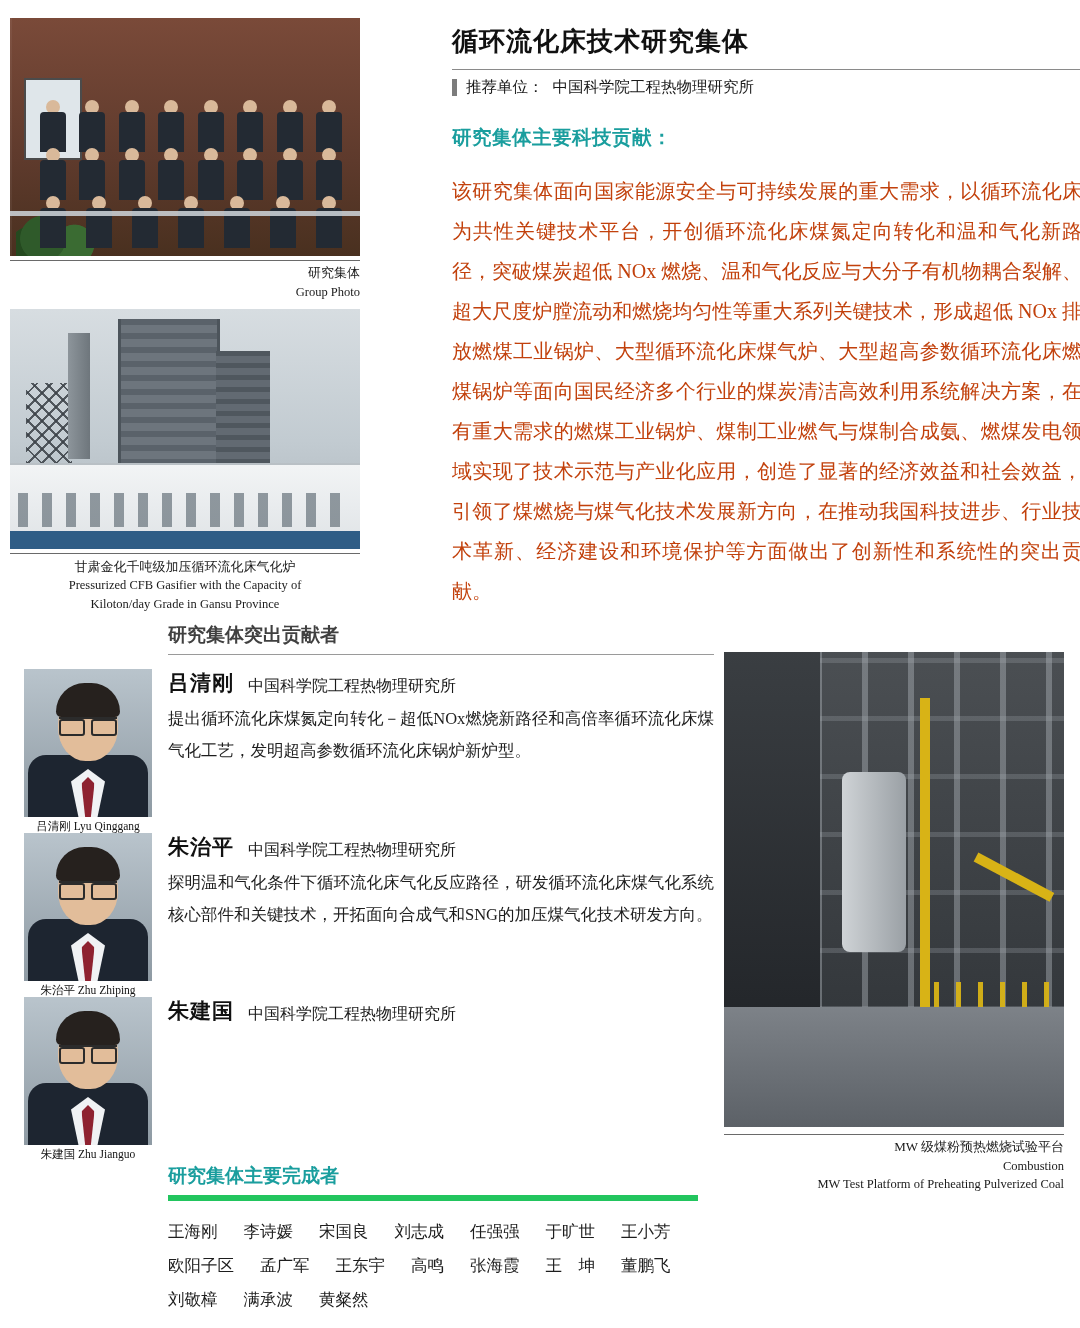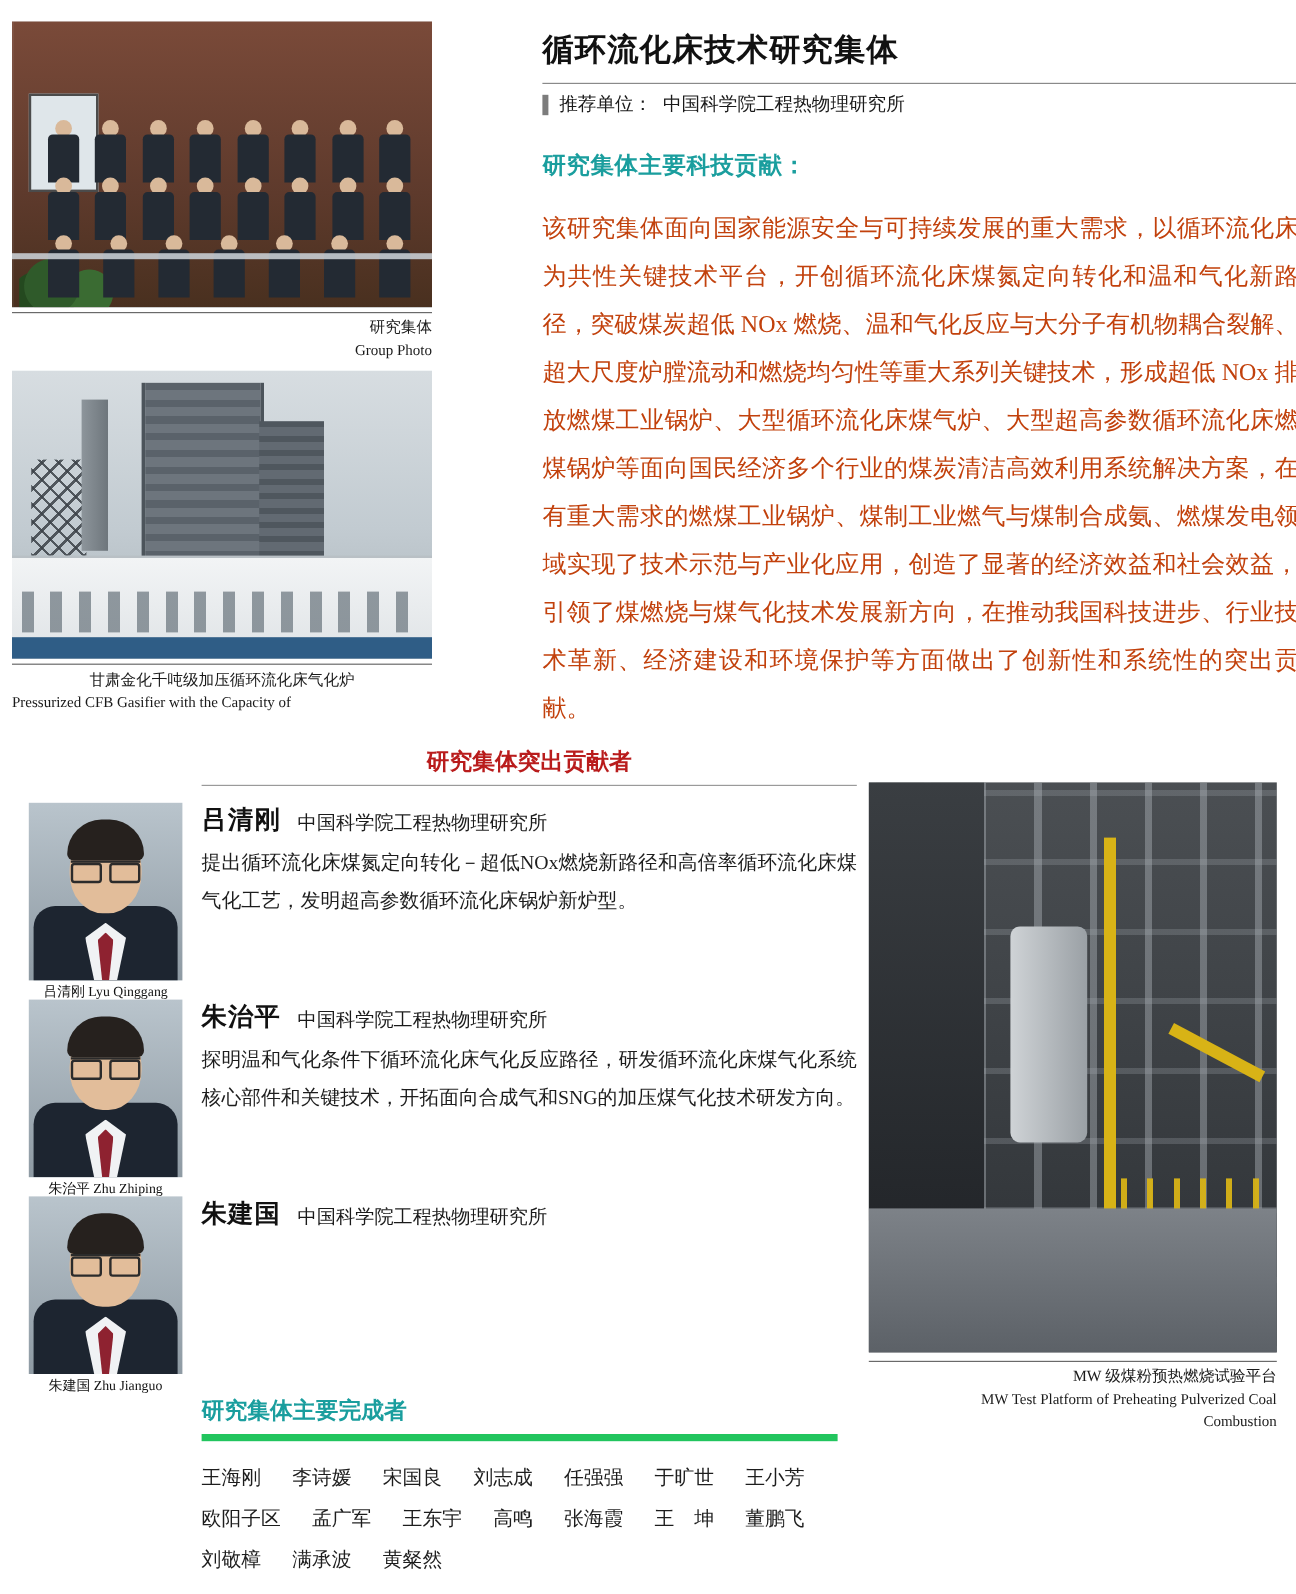--- a/index.html
+++ b/index.html
@@ -63,21 +63,21 @@
     color: #1a1a1a;
     font-family: "Liberation Serif", serif;
   }
   .cap-center-cn {
     font-size: 13px;
     text-align: center;
     line-height: 1.5;
   }
   .cap-center-en {
     font-size: 12.5px;
-    text-align: left;
+    text-align: center;
     line-height: 1.45;
   }
 
   
   .gp-wall {
     position: absolute;
     inset: 0;
     background:
       linear-gradient(90deg, rgba(255,255,255,0.05) 0 2px, transparent 2px 26px),
       linear-gradient(#7a4a39, #5e3a2c 60%, #49301f);
@@ -228,27 +228,26 @@
   .contrib {
     position: absolute;
     left: 24px;
     top: 622px;
     width: 690px;
   }
   .contrib-head {
     font-family: "Liberation Sans", sans-serif;
     font-weight: bold;
     font-size: 19px;
-    color: #b91c1c;
+    color: #404040;
     margin-left: 144px;
     padding-bottom: 6px;
     border-bottom: 1px solid #9a9a9a;
     width: 546px;
     box-sizing: border-box;
-    text-align: center;
   }
   .person {
     position: relative;
     margin-top: 14px;
     min-height: 150px;
   }
   .p-photo {
     position: absolute;
     left: 0;
     top: 0;
@@ -570,20 +569,21 @@
       <div class="gf-building">
         <div class="gf-windows"></div>
         <div class="gf-blue"></div>
       </div>
     </div>
 
     <div class="cap-wrap">
       <div class="cap-rule"></div>
       <div class="cap-center-cn">甘肃金化千吨级加压循环流化床气化炉</div>
       <div class="cap-center-en">Pressurized CFB Gasifier with the Capacity of</div>
+      <div class="cap-center-en">Kiloton/day Grade in Gansu Province</div>
     </div>
   </div>
 
   <div class="right-col">
     <h1 class="title-cn">循环流化床技术研究集体</h1>
     <div class="rec-line">
       <span class="rec-mark"></span>
       <span>推荐单位：</span>
       <span>中国科学院工程热物理研究所</span>
     </div>
@@ -687,17 +687,17 @@
     <div class="mw-duct"></div>
     <div class="mw-yellow1"></div>
     <div class="mw-yellow2"></div>
     <div class="mw-rail"></div>
     <div class="mw-floor"></div>
   </div>
 
   <div class="mw-cap">
     <div class="cap-rule"></div>
     <div class="cap-cn">MW 级煤粉预热燃烧试验平台</div>
+    <div class="cap-en">Combustion</div>
     <div class="cap-en">MW Test Platform of Preheating Pulverized Coal</div>
-    <div class="cap-en">Combustion</div>
   </div>
 
 </div>
 
 </body></html>

